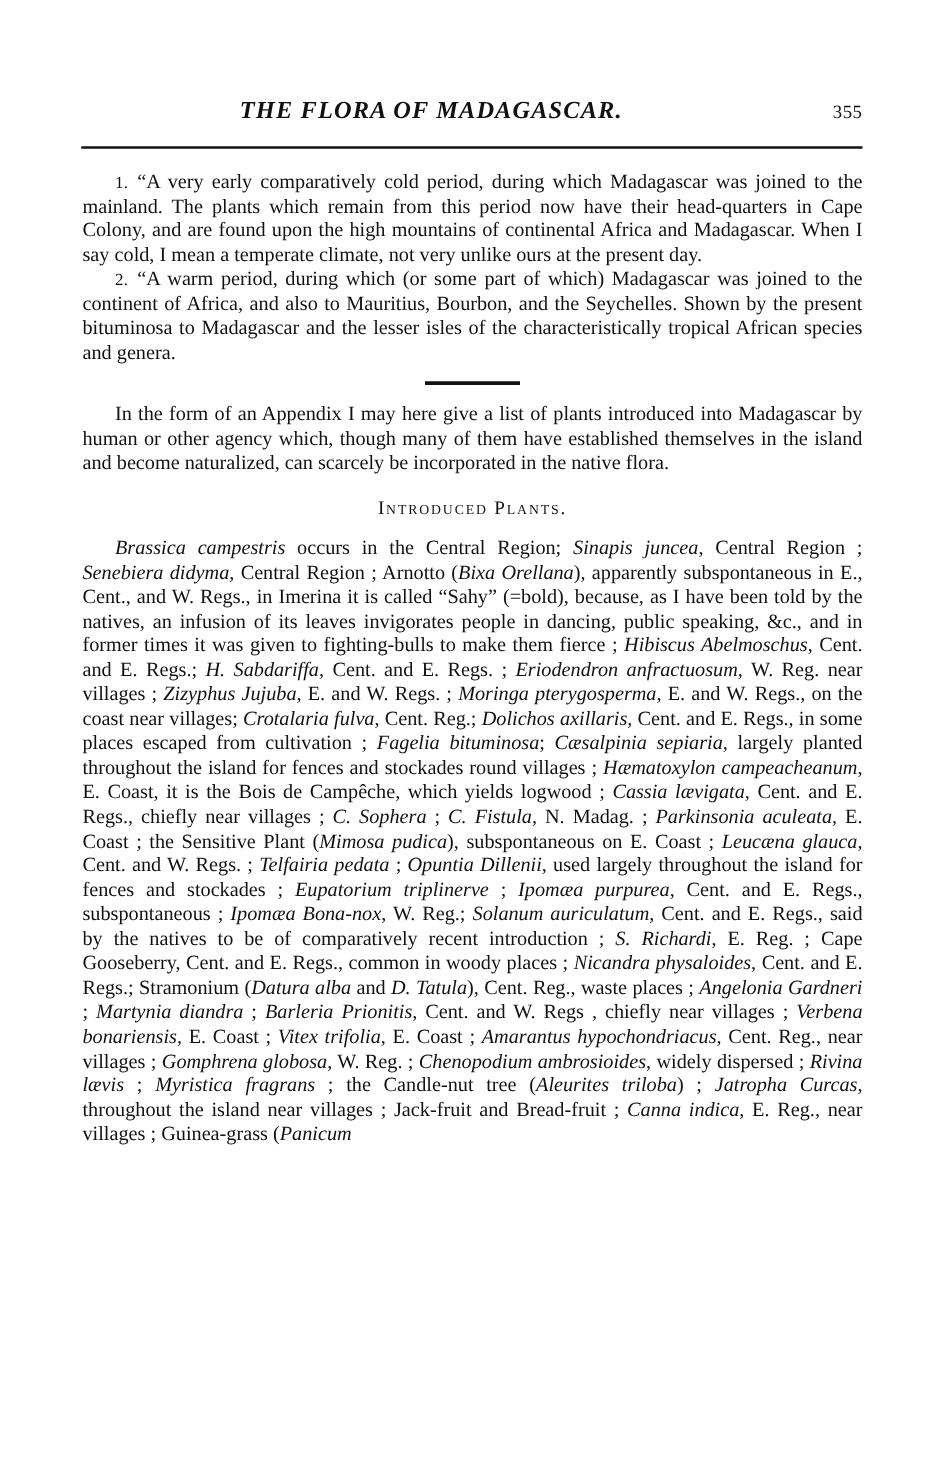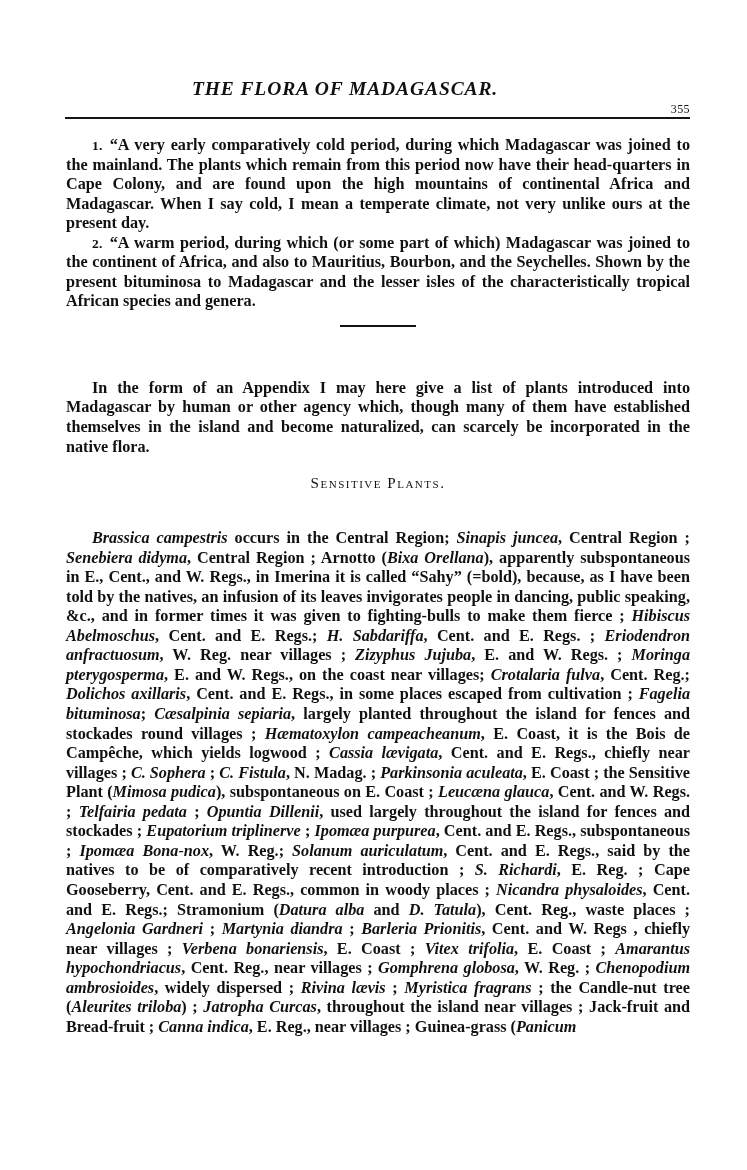--- a/index.html
+++ b/index.html
@@ -39,22 +39,22 @@
     text-align: center;
     font-style: italic;
     font-weight: bold;
     font-size: 19.5px;
     letter-spacing: 0.9px;
     white-space: nowrap;
   }
   .folio {
     position: absolute;
     right: 0;
-    top: 24px;
-    font-size: 12px;
+    top: 4px;
+    font-size: 15px;
     letter-spacing: 0.4px;
     margin-left: 34px;
   }
   .head-rule {
     position: absolute;
     left: 65px;
     top: 117px;
     width: 625px;
     height: 2px;
     background: #141414;
@@ -69,23 +69,22 @@
   }
 
   p {
     margin: 0;
     font-size: 16.2px;
     line-height: 19.55px;
     text-align: justify;
     text-justify: inter-word;
     -webkit-hyphens: none;
     hyphens: none;
-    font-weight: bold;
   }
-  p.indent { text-indent: 26px; margin-top: 37px; }
+  p.indent { text-indent: 26px; }
   p.numbered { text-indent: 26px; }
   .num {
     font-size: 13.5px;
     letter-spacing: 0.3px;
     padding-right: 7px;
   }
 
   i, .it { font-style: italic; }
 
   
@@ -134,20 +133,20 @@
 
     <p class="numbered">
       <span class="num">2.</span><span>“A warm period, during which (or some part of which) Madagascar was joined to the continent of Africa, and also to Mauritius, Bourbon, and the Seychelles.  Shown by the present bituminosa to Madagascar and the lesser isles of the characteristically tropical African species and genera.</span>
     </p>
 
 
     <div class="section-rule"></div>
 
     <p class="indent">In the form of an Appendix I may here give a list of plants introduced into Madagascar by human or other agency which, though many of them have established themselves in the island and become naturalized, can scarcely be incorporated in the native flora.</p>
 
-    <div class="subhead">Sensitive Plants.</div>
+    <div class="subhead">Introduced Plants.</div>
 
     <div class="list-block">
       <p class="indent" id="species-paragraph"><span class="it">Brassica campestris</span><span> occurs in the Central Region; </span><span class="it">Sinapis juncea</span><span>, Central Region ; </span><span class="it">Senebiera didyma</span><span>, Central Region ; Arnotto (</span><span class="it">Bixa Orellana</span><span>), apparently subspontaneous in E., Cent., and W. Regs., in Imerina it is called “Sahy” (=bold), because, as I have been told by the natives, an infusion of its leaves invigorates people in dancing, public speaking, &amp;c., and in former times it was given to fighting-bulls to make them fierce ; </span><span class="it">Hibiscus Abelmoschus</span><span>, Cent. and E. Regs.; </span><span class="it">H. Sabdariffa</span><span>, Cent. and E. Regs. ; </span><span class="it">Eriodendron anfractuosum</span><span>, W. Reg. near villages ; </span><span class="it">Zizyphus Jujuba</span><span>, E. and W. Regs. ; </span><span class="it">Moringa pterygosperma</span><span>, E. and W. Regs., on the coast near villages; </span><span class="it">Crotalaria fulva</span><span>, Cent. Reg.; </span><span class="it">Dolichos axillaris</span><span>, Cent. and E. Regs., in some places escaped from cultivation ; </span><span class="it">Fagelia bituminosa</span><span>; </span><span class="it">Cæsalpinia sepiaria</span><span>, largely planted throughout the island for fences and stockades round villages ; </span><span class="it">Hæmatoxylon campeacheanum</span><span>, E. Coast, it is the Bois de Campêche, which yields logwood ; </span><span class="it">Cassia lævigata</span><span>, Cent. and E. Regs., chiefly near villages ; </span><span class="it">C. Sophera</span><span> ; </span><span class="it">C. Fistula</span><span>, N. Madag. ; </span><span class="it">Parkinsonia aculeata</span><span>, E. Coast ; the Sensitive Plant (</span><span class="it">Mimosa pudica</span><span>), subspontaneous on E. Coast ; </span><span class="it">Leucæna glauca</span><span>, Cent. and W. Regs. ; </span><span class="it">Telfairia pedata</span><span> ; </span><span class="it">Opuntia Dillenii</span><span>, used largely throughout the island for fences and stockades ; </span><span class="it">Eupatorium triplinerve</span><span> ; </span><span class="it">Ipomæa purpurea</span><span>, Cent. and E. Regs., subspontaneous ; </span><span class="it">Ipomæa Bona-nox</span><span>, W. Reg.; </span><span class="it">Solanum auriculatum</span><span>, Cent. and E. Regs., said by the natives to be of comparatively recent introduction ; </span><span class="it">S. Richardi</span><span>, E. Reg. ; Cape Gooseberry, Cent. and E. Regs., common in woody places ; </span><span class="it">Nicandra physaloides</span><span>, Cent. and E. Regs.; Stramonium (</span><span class="it">Datura alba</span><span> and </span><span class="it">D. Tatula</span><span>), Cent. Reg., waste places ; </span><span class="it">Angelonia Gardneri</span><span> ; </span><span class="it">Martynia diandra</span><span> ; </span><span class="it">Barleria Prionitis</span><span>, Cent. and W. Regs , chiefly near villages ; </span><span class="it">Verbena bonariensis</span><span>, E. Coast ; </span><span class="it">Vitex trifolia</span><span>, E. Coast ; </span><span class="it">Amarantus hypochondriacus</span><span>, Cent. Reg., near villages ; </span><span class="it">Gomphrena globosa</span><span>, W. Reg. ; </span><span class="it">Chenopodium ambrosioides</span><span>, widely dispersed ; </span><span class="it">Rivina lævis</span><span> ; </span><span class="it">Myristica fragrans</span><span> ; the Candle-nut tree (</span><span class="it">Aleurites triloba</span><span>) ; </span><span class="it">Jatropha Curcas</span><span>, throughout the island near villages ; Jack-fruit and Bread-fruit ; </span><span class="it">Canna indica</span><span>, E. Reg., near villages ; Guinea-grass (</span><span class="it">Panicum</span></p>
     </div>
 
   </div>
 </div>
 
 </body></html>

